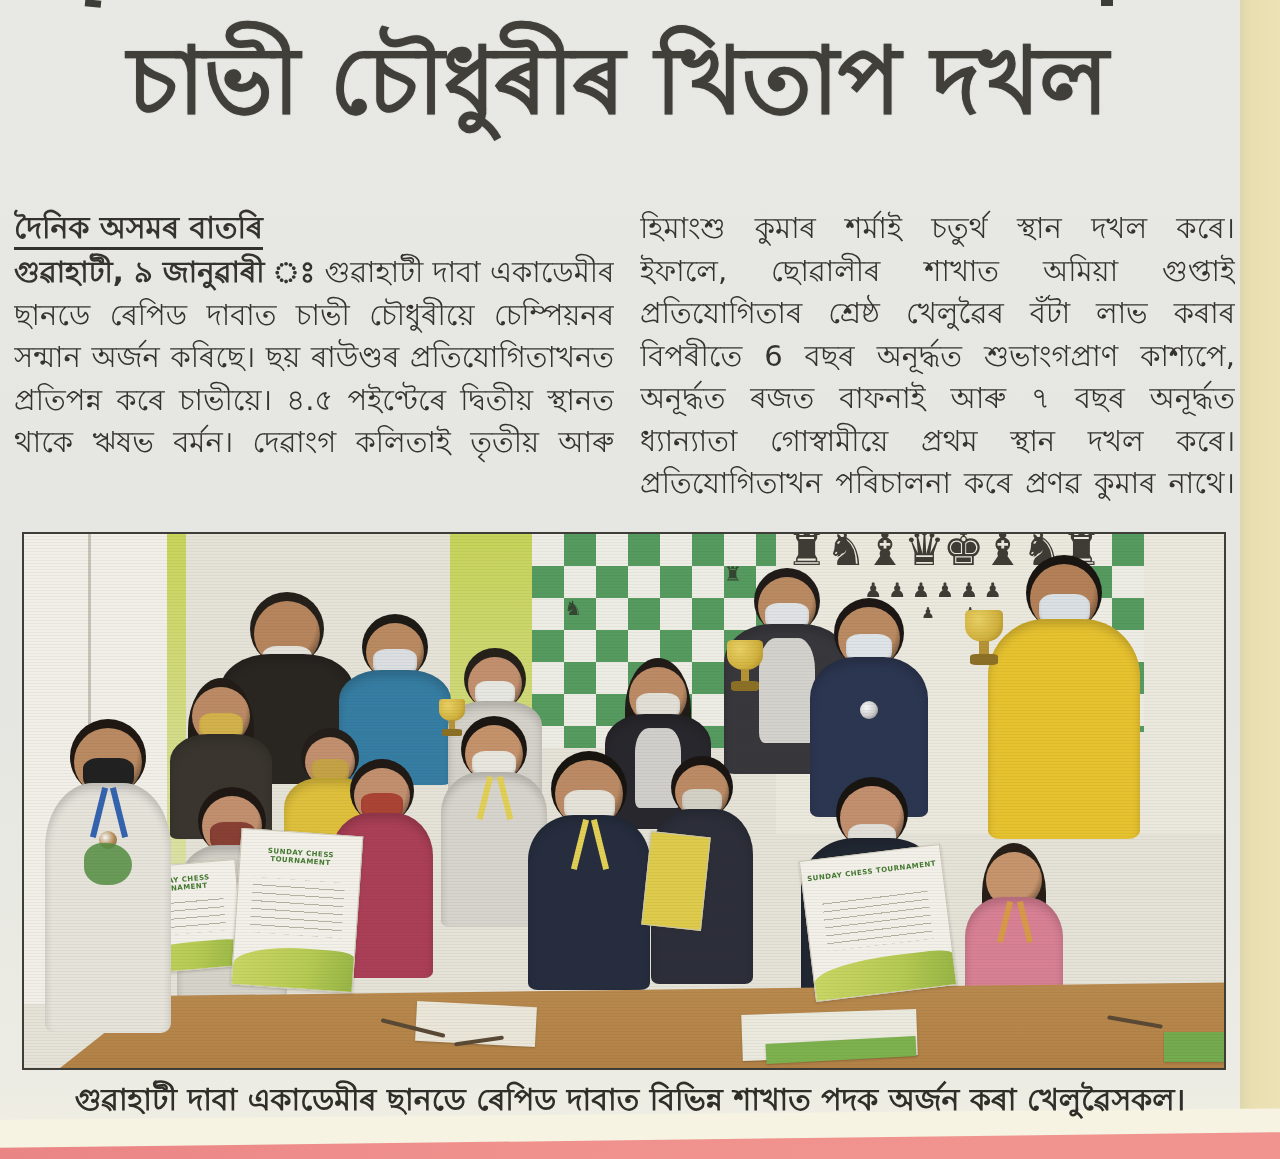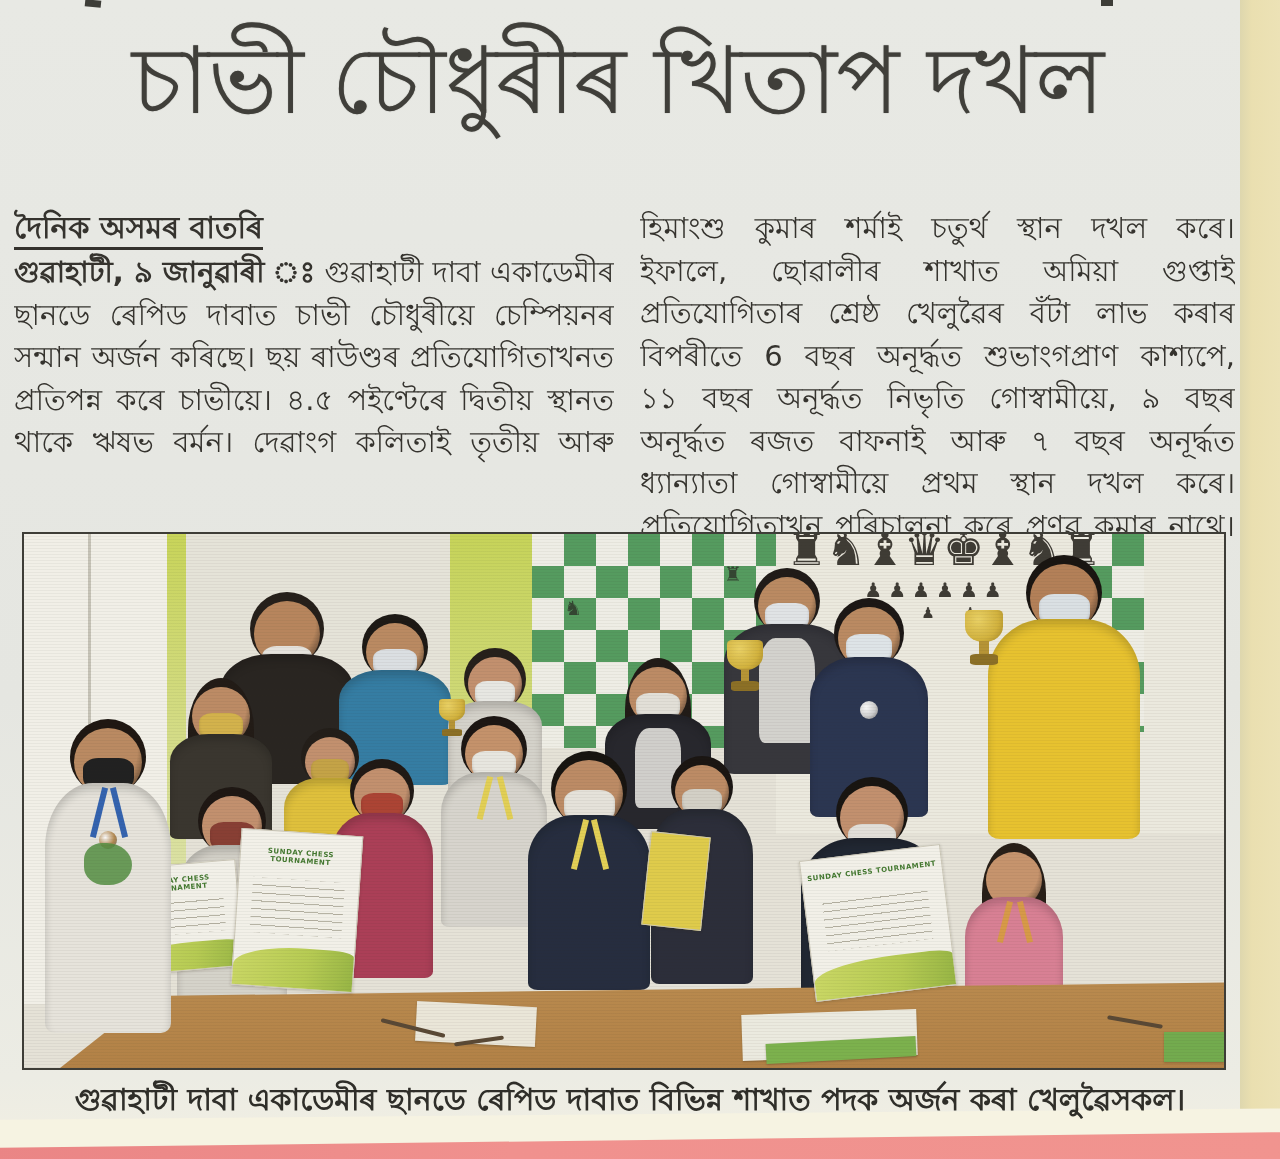--- a/index.html
+++ b/index.html
@@ -9,21 +9,21 @@
   .abs{position:absolute;}
   
   .side-strip{right:0;top:0;width:40px;height:1159px;
     background:linear-gradient(90deg,#ded7ae 0%,#eadfb0 30%,#ece2b6 100%);z-index:3;}
   .cream-band{left:0;top:1114px;width:1300px;height:48px;background:#f6f3e2;z-index:4;transform:rotate(-0.5deg);}
   .pink-band{left:-8px;top:1140px;width:1300px;height:60px;z-index:5;transform:rotate(-0.7deg);
     background:linear-gradient(90deg,#ea8585 0%,#f0918e 40%,#f1948f 100%);}
   .corner-mark{background:#3d3d38;z-index:2;}
   
   .headline{left:30px;top:6px;width:1175px;height:150px;line-height:150px;text-align:center;
-    font-size:93px;font-weight:400;color:#403f3a;letter-spacing:-1px;z-index:2;
+    font-size:93px;font-weight:700;color:#403f3a;letter-spacing:-1px;z-index:2;
     text-shadow:0 0 1px rgba(60,60,55,.55);}
   
   .col{top:180px;font-size:29px;line-height:42.5px;color:#35332e;z-index:2;margin-top:27px;}
   .col-left{left:14px;width:600px;}
   .col-right{left:640px;width:595px;}
   .src-heading{font-weight:700;font-size:30px;height:44px;}
   .src-heading span{border-bottom:3px solid #34322d;padding-bottom:2px;}
   .tline{width:100%;height:42.5px;text-align:justify;-moz-text-align-last:justify;text-align-last:justify;
     white-space:nowrap;overflow:hidden;}
   .bold{font-weight:700;}
@@ -89,21 +89,20 @@
       <div class="tline">প্ৰতিপন্ন কৰে চাভীয়ে। ৪.৫ পইণ্টেৰে দ্বিতীয় স্থানত</div>
       <div class="tline">থাকে ঋষভ বৰ্মন। দেৱাংগ কলিতাই তৃতীয় আৰু</div>
     </div>
 
   <div class="abs col col-right">
 
   <div class="tline">হিমাংশু কুমাৰ শৰ্মাই চতুৰ্থ স্থান দখল কৰে।</div>
       <div class="tline">ইফালে, ছোৱালীৰ শাখাত অমিয়া গুপ্তাই</div>
       <div class="tline">প্ৰতিযোগিতাৰ শ্ৰেষ্ঠ খেলুৱৈৰ বঁটা লাভ কৰাৰ</div>
       <div class="tline">বিপৰীতে 6 বছৰ অনূৰ্দ্ধত শুভাংগপ্ৰাণ কাশ্যপে,</div>
-      <div class="tline">১১ বছৰ অনূৰ্দ্ধত নিভৃতি গোস্বামীয়ে, ৯ বছৰ</div>
       <div class="tline">অনূৰ্দ্ধত ৰজত বাফনাই আৰু ৭ বছৰ অনূৰ্দ্ধত</div>
       <div class="tline">ধ্যান্যাতা গোস্বামীয়ে প্ৰথম স্থান দখল কৰে।</div>
       <div class="tline">প্ৰতিযোগিতাখন পৰিচালনা কৰে প্ৰণৱ কুমাৰ নাথে।</div>
     </div>
 
   <div class="abs photo" id="photo">
     <div class="door"></div>
     <div class="door-line"></div>
     <div class="frame-strip"></div>
     <div class="wall-mid"></div>

